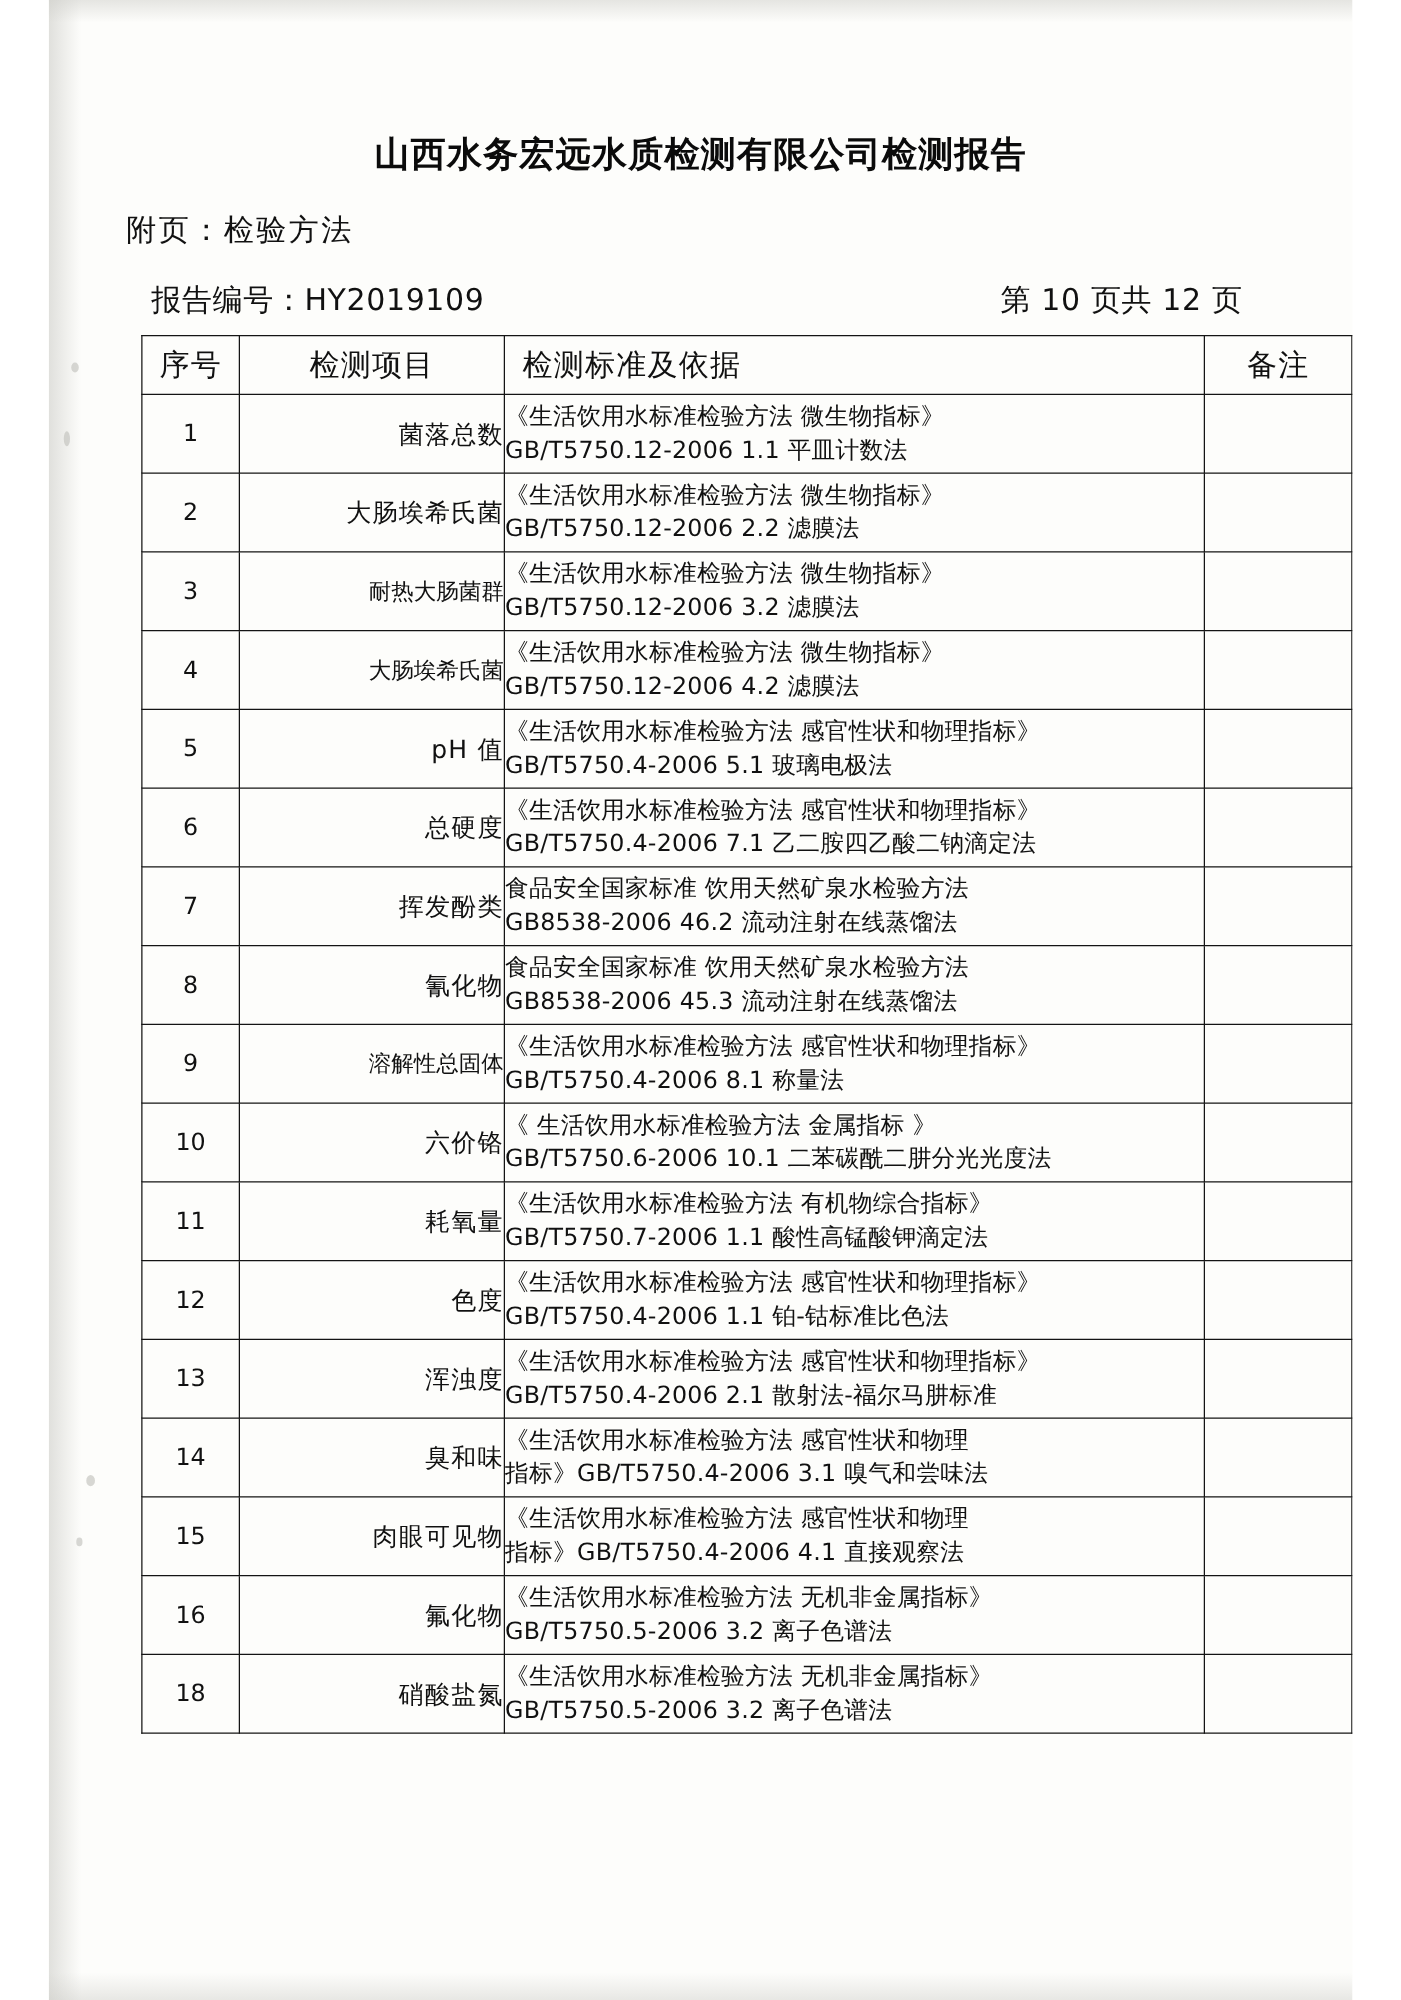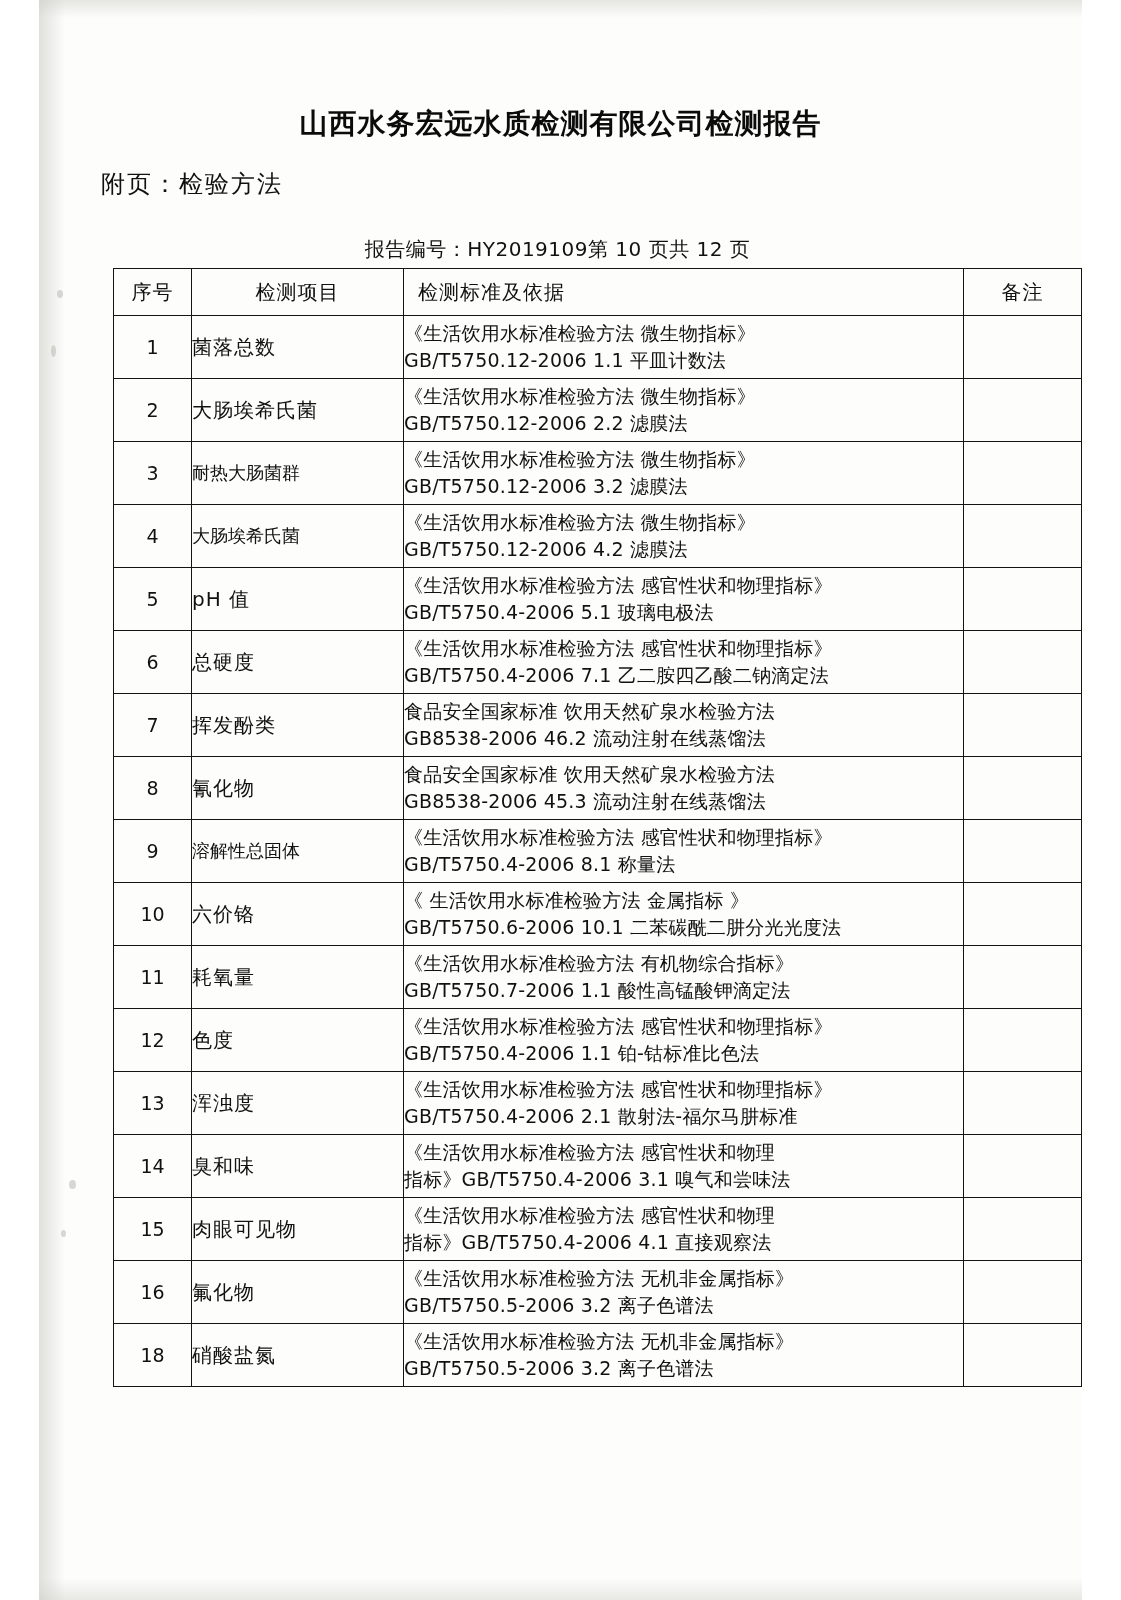--- a/index.html
+++ b/index.html
@@ -63,27 +63,27 @@
     top: 168px;
     left: 62px;
     font-size: 24px;
     letter-spacing: 2px;
     color: #111;
     font-family: "DejaVu Sans", sans-serif;
     font-weight: 400;
   }
   .meta-row {
     position: absolute;
-    top: 236px;
+    top: 224px;
     left: 82px;
     right: 88px;
     display: flex;
-    justify-content: center;
+    justify-content: space-between;
     align-items: baseline;
-    font-size: 20px;
+    font-size: 24px;
     letter-spacing: 0.5px;
   }
   .meta-left, .meta-right {
     white-space: nowrap;
     font-family: "DejaVu Sans", sans-serif;
   }
 
   table.report {
     position: absolute;
     top: 268px;
@@ -98,35 +98,35 @@
     vertical-align: middle;
   }
   col.c-no    { width: 78px; }
   col.c-item  { width: 212px; }
   col.c-std   { width: 560px; }
   col.c-note  { width: 118px; }
 
   .hdr td {
     height: 46px;
     text-align: center;
-    font-size: 20px;
+    font-size: 24px;
     font-family: "DejaVu Sans", sans-serif;
     letter-spacing: 1px;
   }
   .hdr td.std-head {
     text-align: left;
     padding-left: 14px;
   }
   .cell-no {
     text-align: center;
     font-size: 19px;
     font-family: "DejaVu Sans", sans-serif;
   }
   .cell-item {
-    text-align: left;
+    text-align: right;
     font-size: 20px;
     font-family: "DejaVu Sans", sans-serif;
     letter-spacing: 1px;
   }
   .cell-item.tight {
     font-size: 18px;
     letter-spacing: 0;
   }
   .cell-std {
     padding: 5px 8px 5px 14px;

